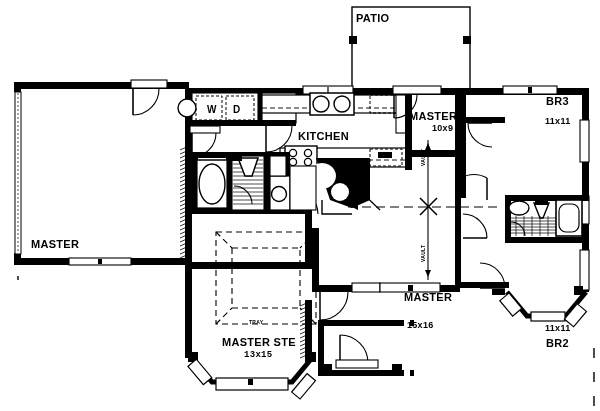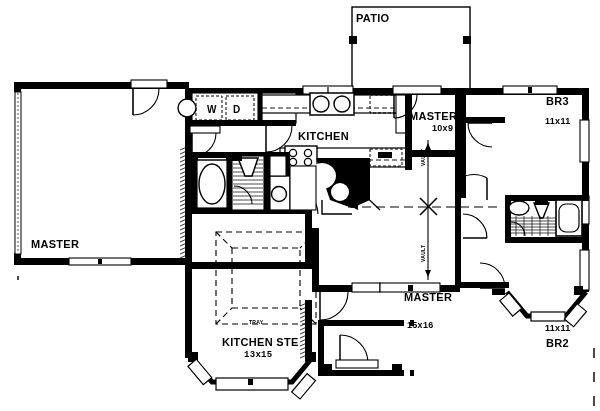--- a/index.html
+++ b/index.html
@@ -418,21 +418,21 @@
 
 <div class="roomlabel roomname" style="left:546px;top:96px;">BR3</div>
 <div class="roomlabel roomdim" style="left:545px;top:116px;">11x11</div>
 
 <div class="roomlabel roomname" style="left:546px;top:310px;margin-top:28px;">BR2</div>
 <div class="roomlabel roomdim" style="left:545px;top:323px;">11x11</div>
 
 <div class="roomlabel roomname" style="left:404px;top:292px;">MASTER</div>
 <div class="roomlabel roomdim" style="left:407px;top:320px;">15x16</div>
 
-<div class="roomlabel roomname" style="left:222px;top:337px;">KITCHEN STE</div>
+<div class="roomlabel roomname" style="left:222px;top:337px;">MASTER STE</div>
 <div class="roomlabel roomdim" style="left:244px;top:350px;font-family:Liberation Mono, monospace;">13x15</div>
 
 <div class="roomlabel" style="left:207px;top:104px;font-size:10px;">W</div>
 <div class="roomlabel" style="left:233px;top:104px;font-size:10px;">D</div>
 
 <div class="roomlabel tiny" style="left:249px;top:320px;">TRAY</div>
 
 <div class="roomlabel tiny vrot" style="left:421px;top:166px;">VAULT</div>
 <div class="roomlabel tiny vrot" style="left:421px;top:262px;">VAULT</div>
 

